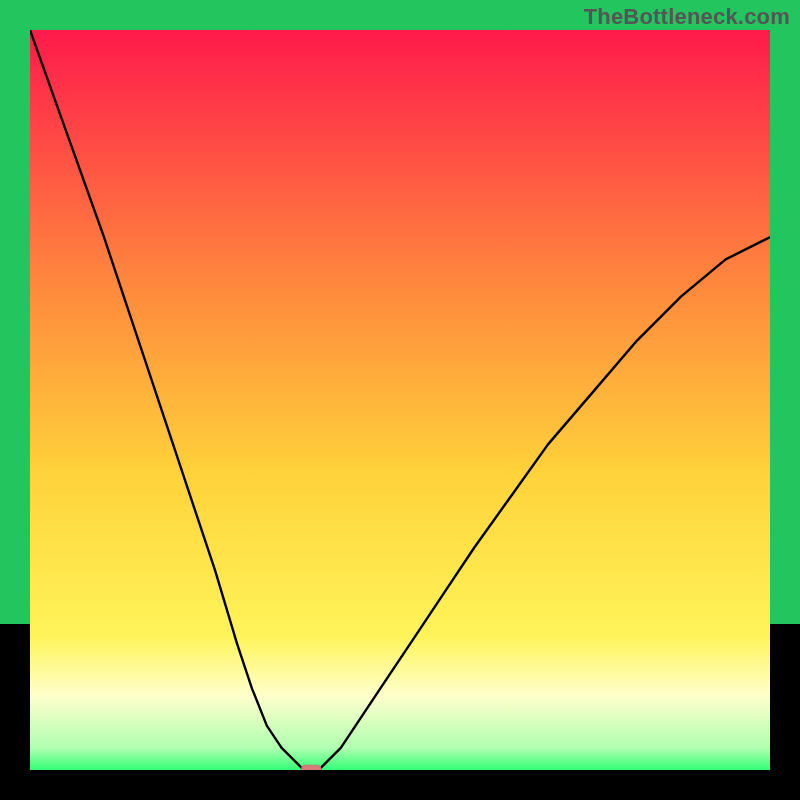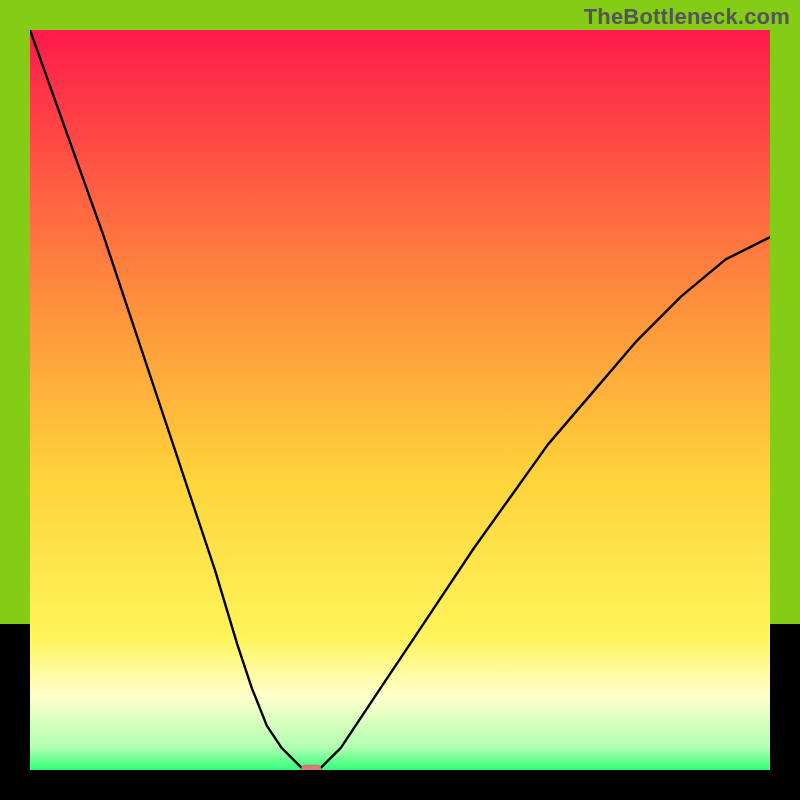--- a/index.html
+++ b/index.html
@@ -8,21 +8,21 @@
     width: 800px;
     height: 800px;
     background: #000;
     font-family: Arial, Helvetica, sans-serif;
     overflow: hidden;
   }
   .stage {
     position: relative;
     width: 800px;
     height: 624px;
-    background: #84cc16;
+    background: #22c55e;
   }
   .watermark {
     position: absolute;
     top: 4px;
     right: 10px;
     color: #555;
     font-size: 22px;
     font-weight: 600;
     letter-spacing: 0.2px;
     user-select: none;

